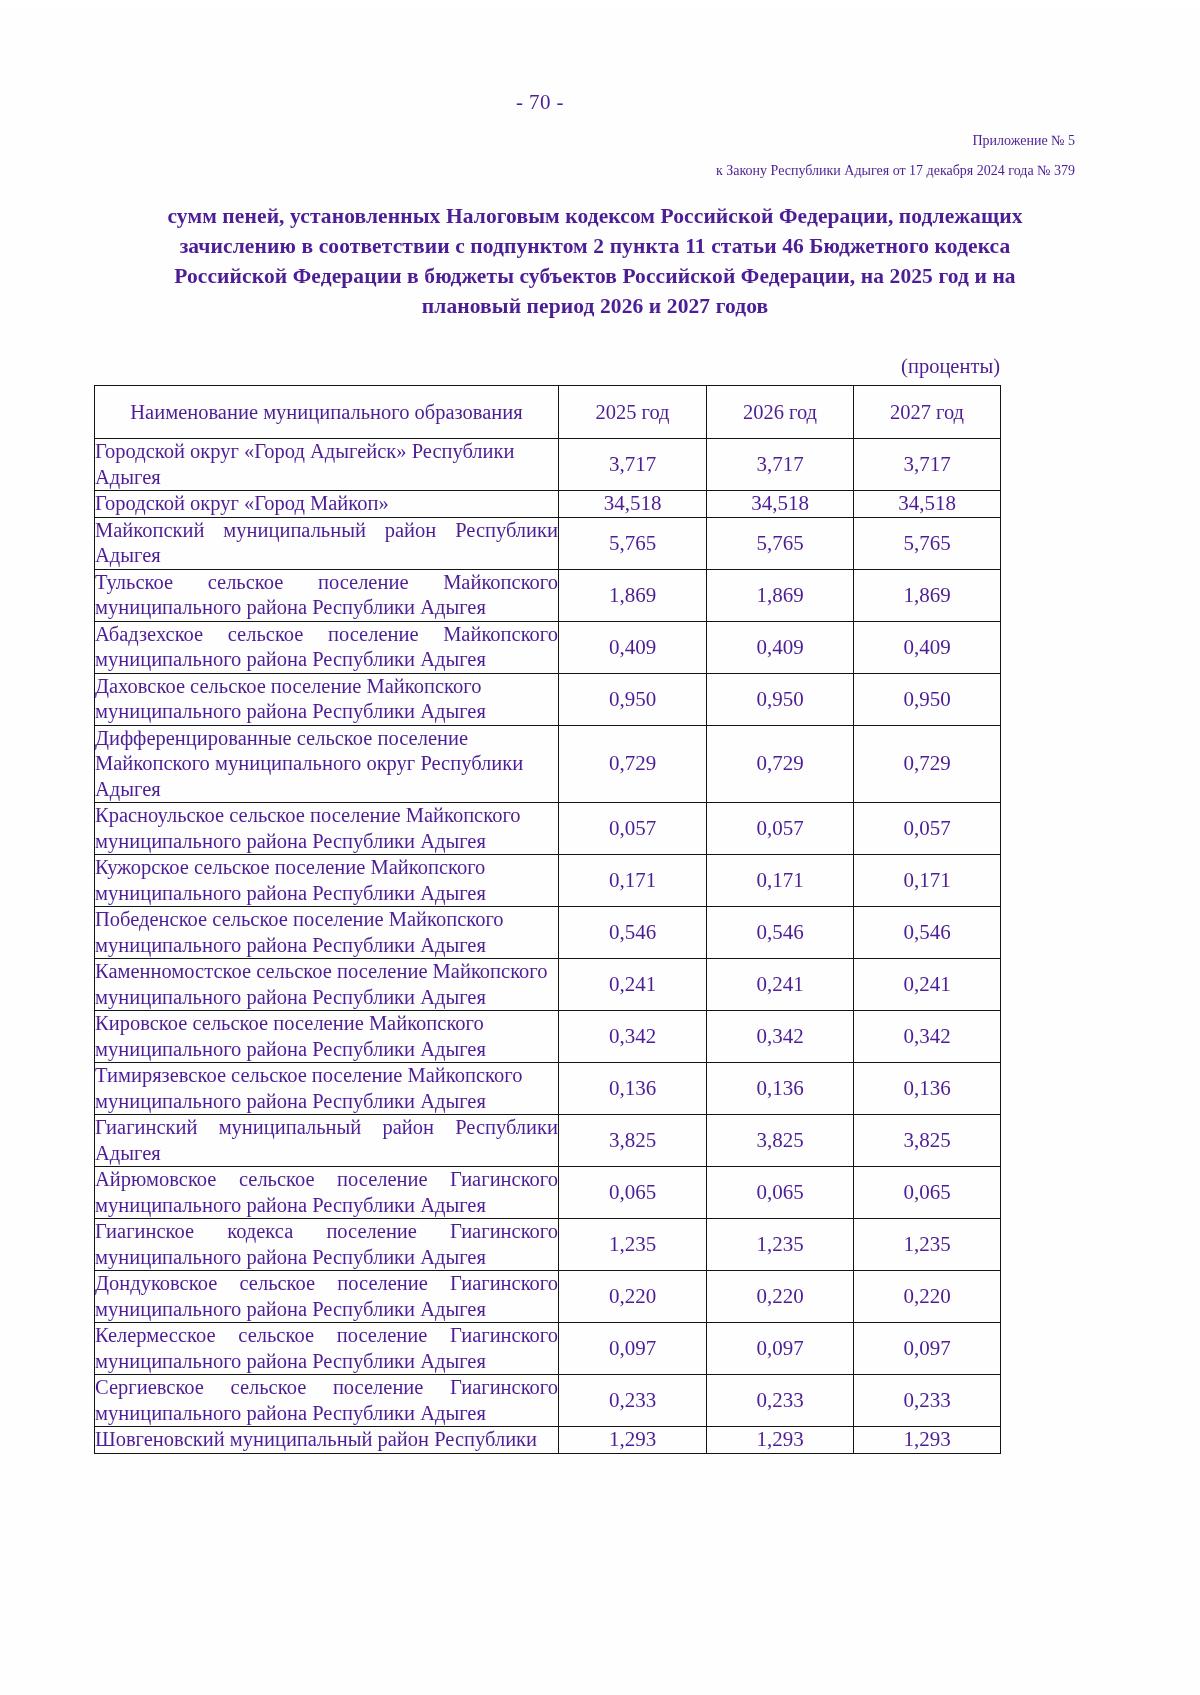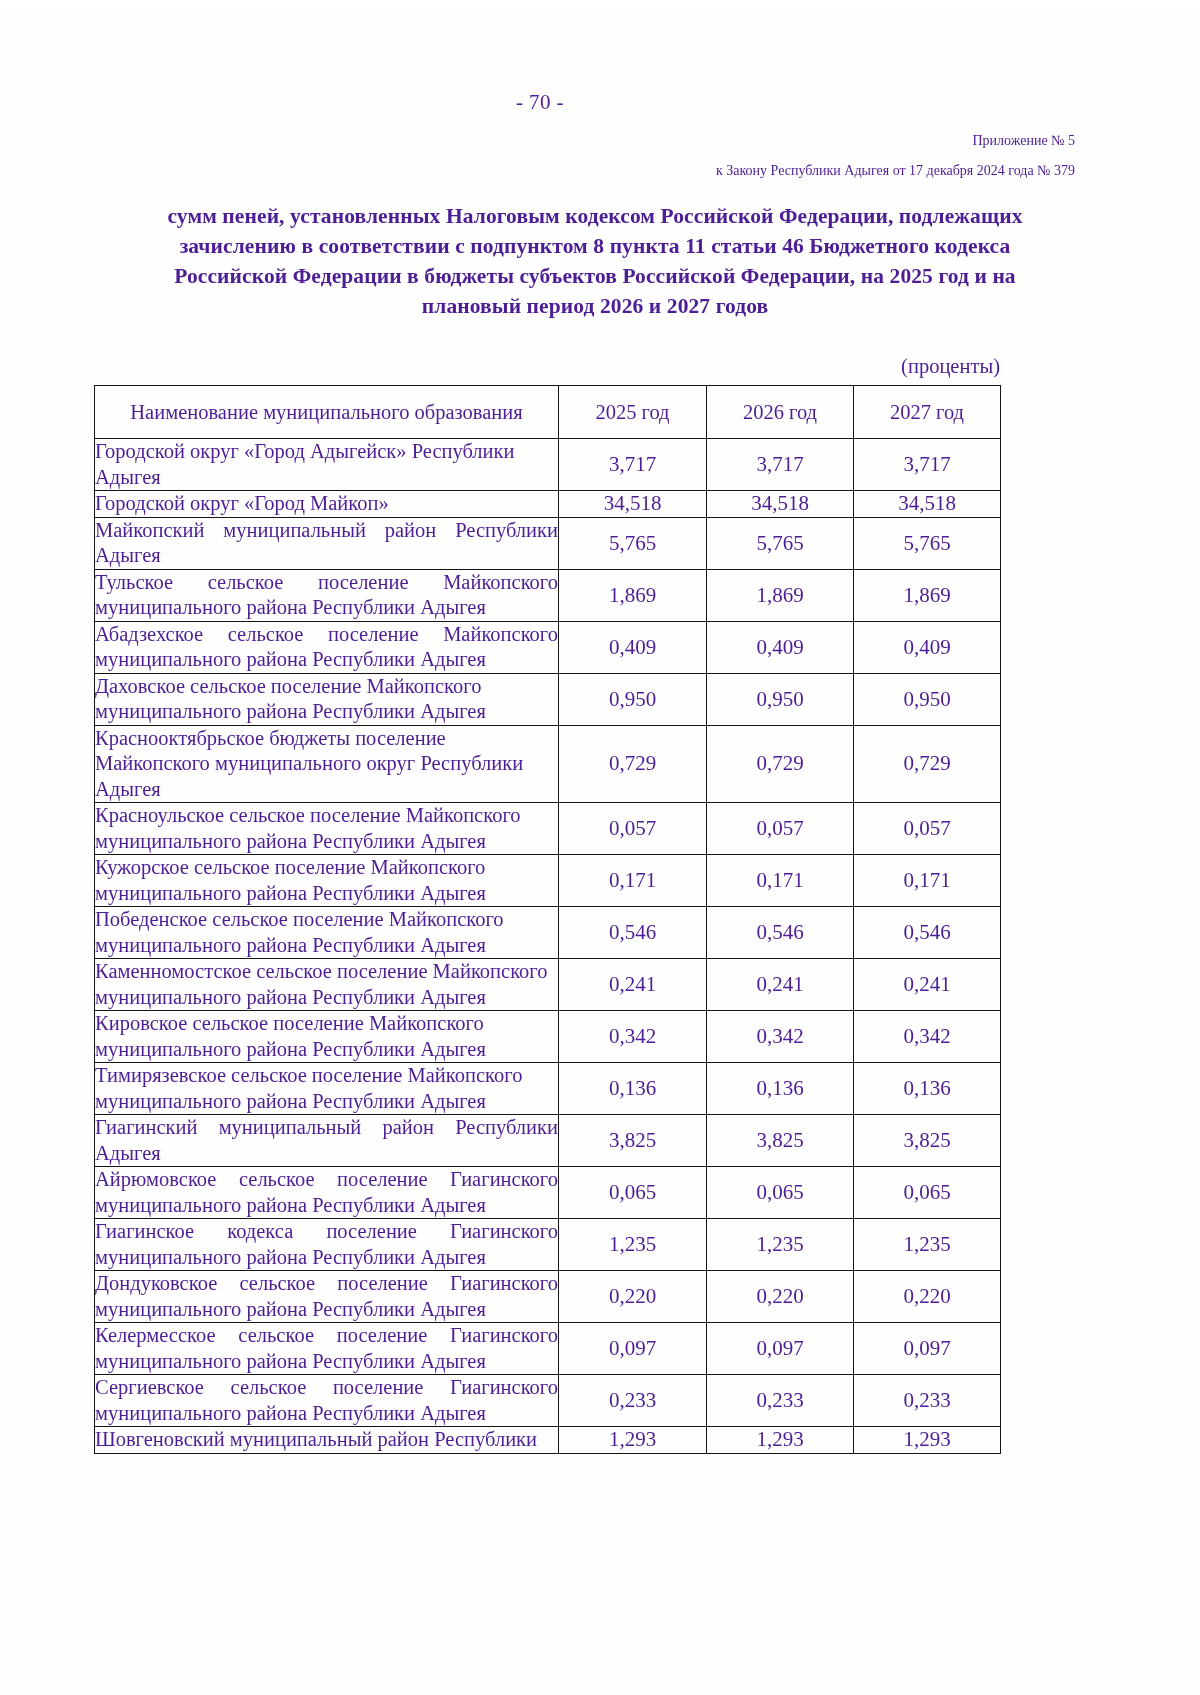--- a/index.html
+++ b/index.html
@@ -117,21 +117,21 @@
 
   <div class="page-number">- 70 -</div>
 
   <div class="appendix-block">
     <span class="appendix-line">Приложение № 5</span>
     <span class="appendix-line">к Закону Республики Адыгея от 17 декабря 2024 года № 379</span>
   </div>
 
   <div class="doc-title">
     <span>сумм пеней, установленных Налоговым кодексом Российской Федерации, подлежащих</span>
-    <span>зачислению в соответствии с подпунктом 8 пункта 11 статьи 46 Бюджетного кодекса</span>
+    <span>зачислению в соответствии с подпунктом 2 пункта 11 статьи 46 Бюджетного кодекса</span>
     <span>Российской Федерации в бюджеты субъектов Российской Федерации, на 2025 год и на</span>
     <span>плановый период 2026 и 2027 годов</span>
   </div>
 
   <div class="units-label">(проценты)</div>
 
   <table class="norm-table">
     <colgroup>
       <col class="c-name">
         <col class="c-y1">
@@ -179,21 +179,21 @@
           <td class="cell-val">0,409</td>
           <td class="cell-val">0,409</td>
         </tr>
         <tr>
           <td class="cell-name nojust"><span>Даховское сельское поселение Майкопского</span> <span class="lastline">муниципального района Республики Адыгея</span></td>
           <td class="cell-val">0,950</td>
           <td class="cell-val">0,950</td>
           <td class="cell-val">0,950</td>
         </tr>
         <tr>
-          <td class="cell-name nojust"><span>Краснооктябрьское бюджеты поселение</span> <span>Майкопского муниципального округ Республики</span> <span class="lastline">Адыгея</span></td>
+          <td class="cell-name nojust"><span>Дифференцированные сельское поселение</span> <span>Майкопского муниципального округ Республики</span> <span class="lastline">Адыгея</span></td>
           <td class="cell-val">0,729</td>
           <td class="cell-val">0,729</td>
           <td class="cell-val">0,729</td>
         </tr>
         <tr>
           <td class="cell-name nojust"><span>Красноульское сельское поселение Майкопского</span> <span class="lastline">муниципального района Республики Адыгея</span></td>
           <td class="cell-val">0,057</td>
           <td class="cell-val">0,057</td>
           <td class="cell-val">0,057</td>
         </tr>

